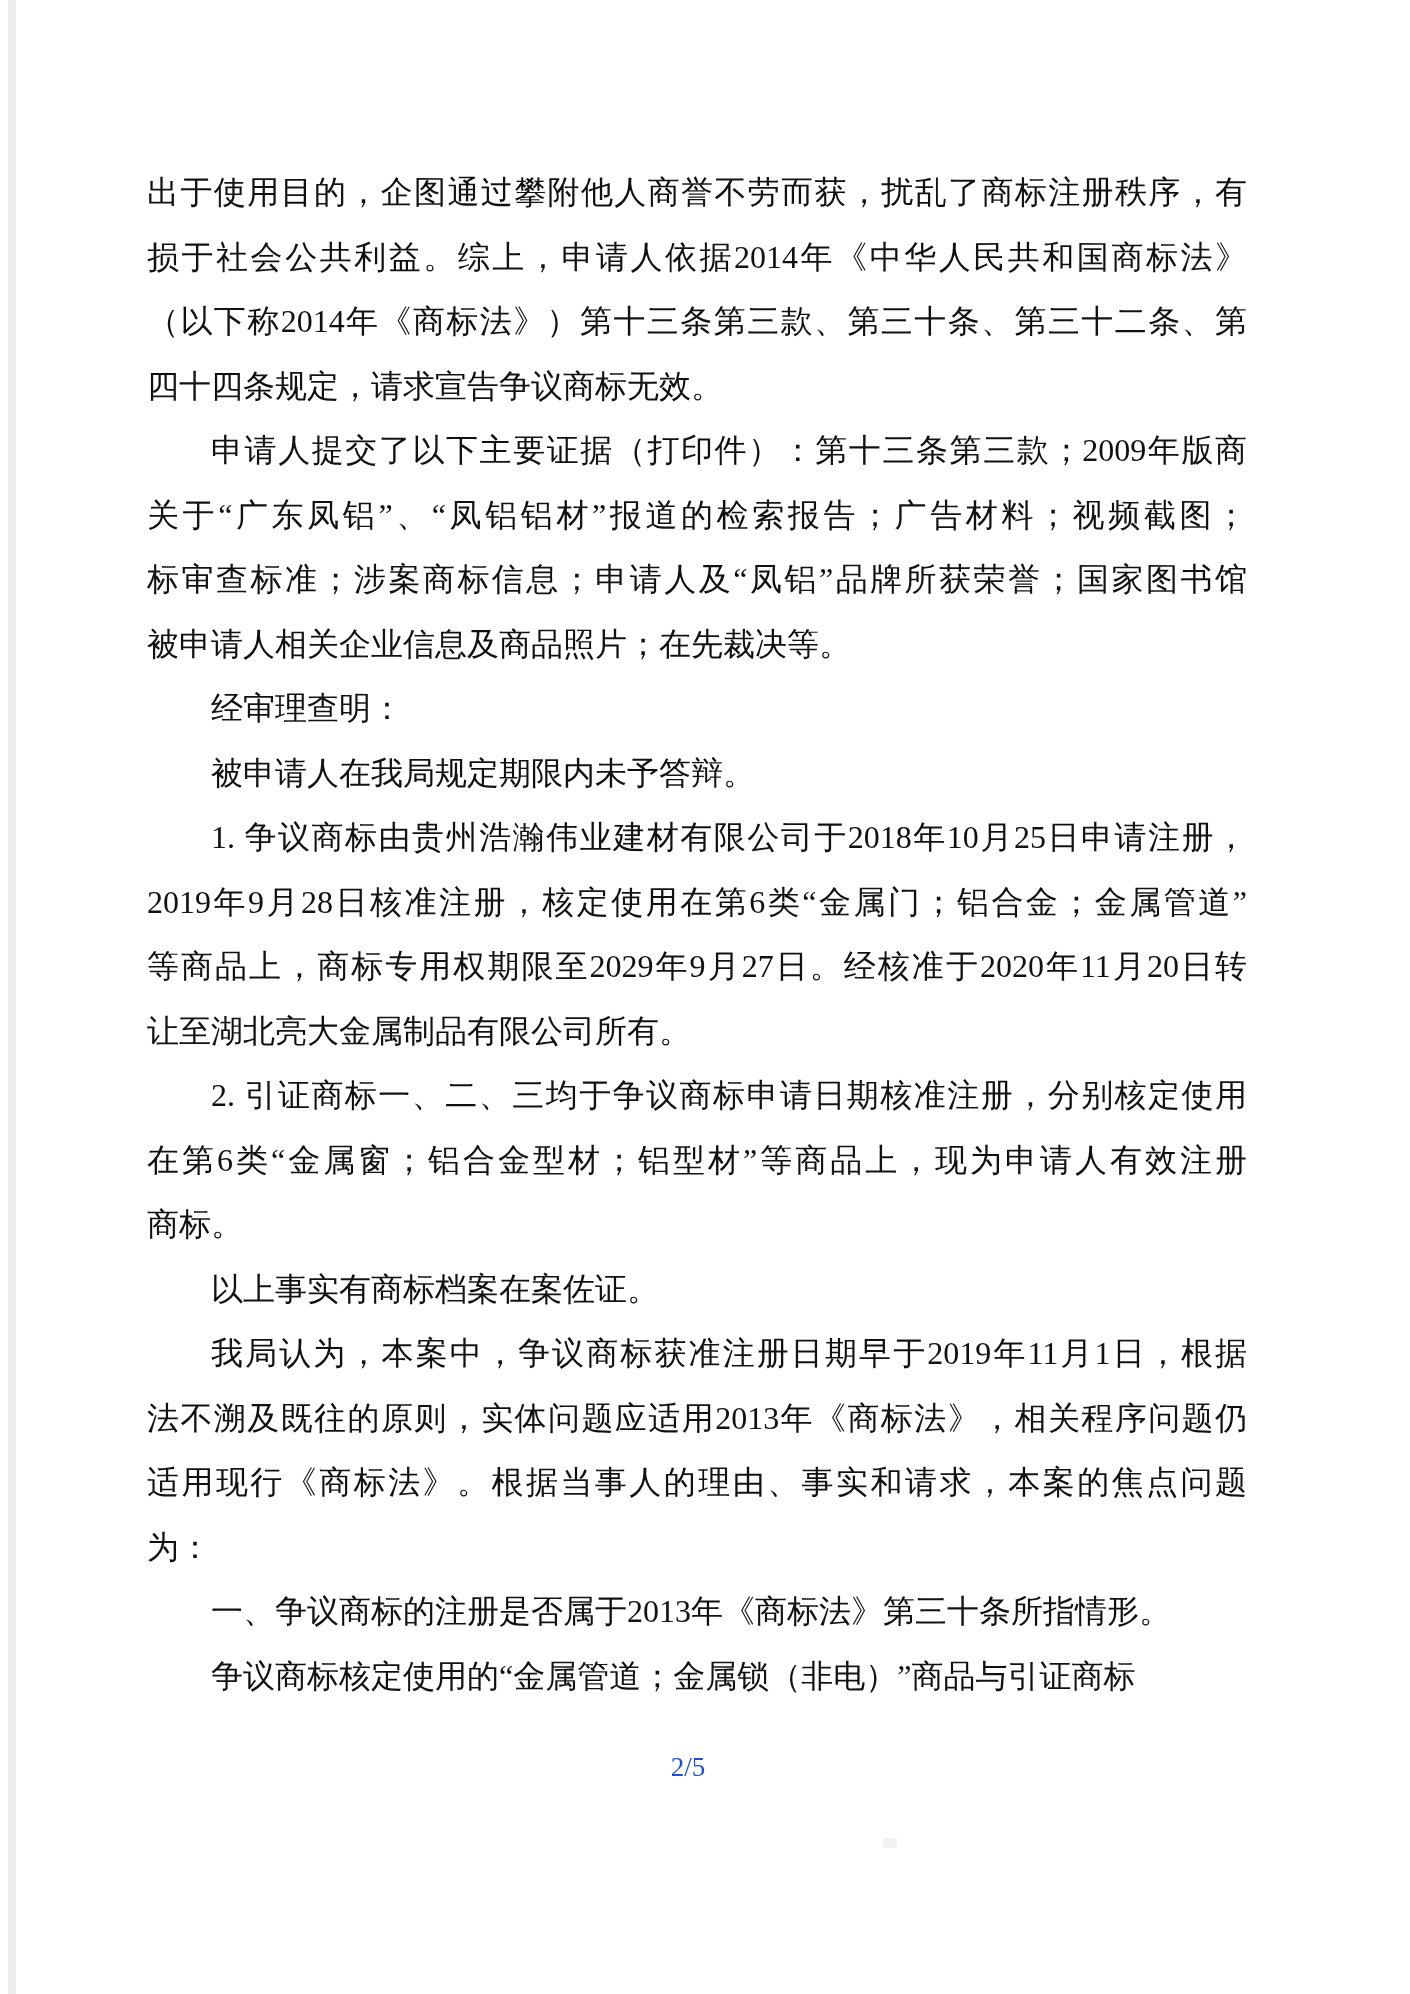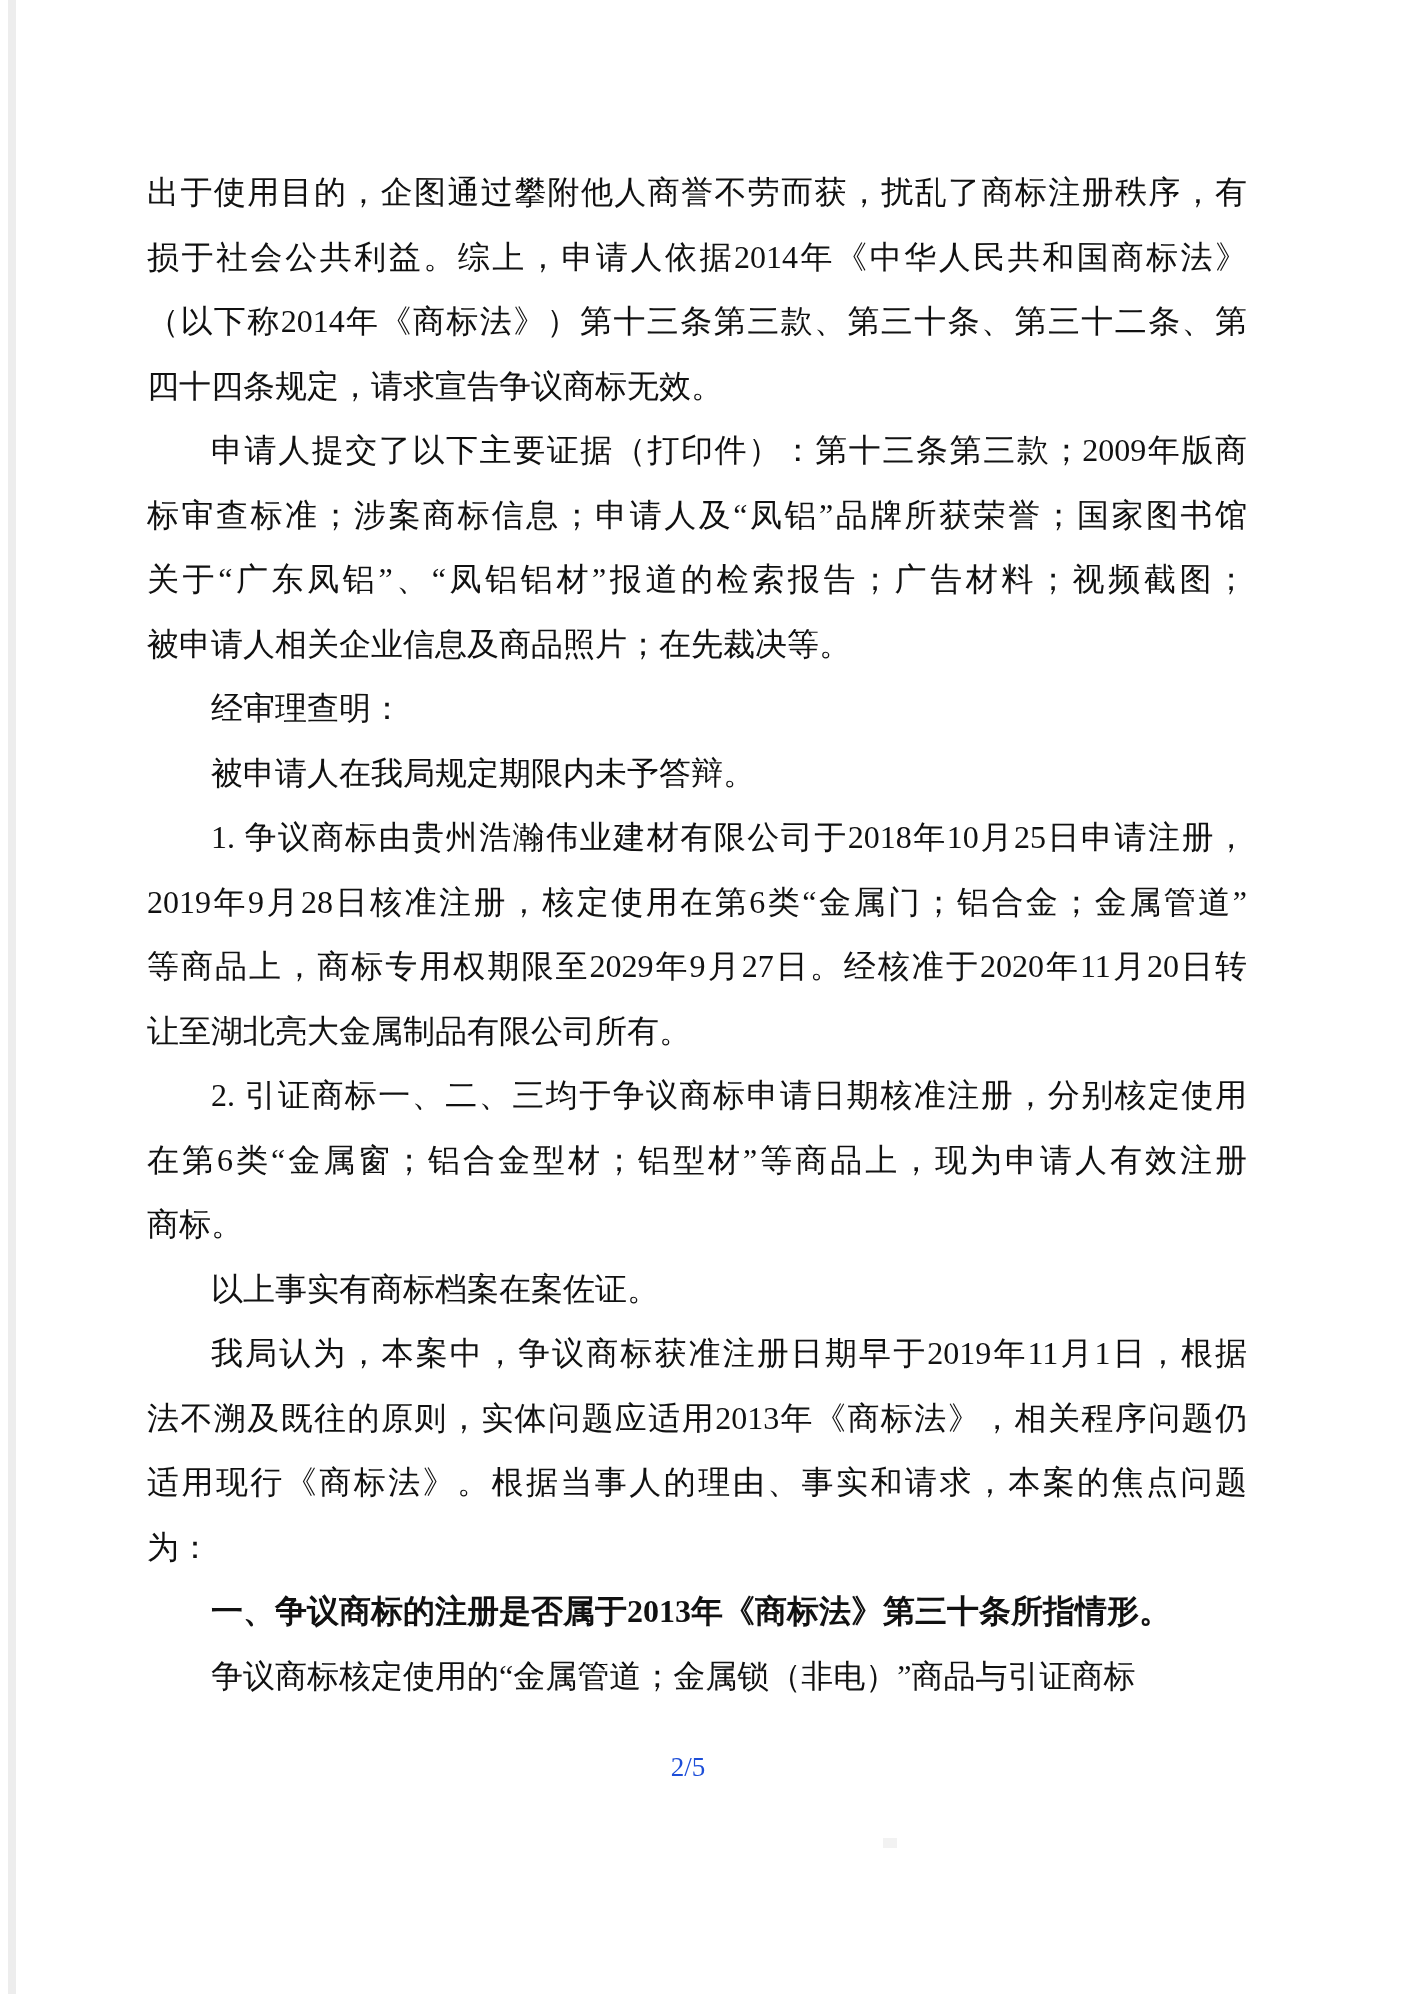--- a/index.html
+++ b/index.html
@@ -49,21 +49,21 @@
   }
   .ln.justify {
     text-align: justify;
     text-align-last: justify;
     text-justify: inter-character;
   }
   .ln.indent {
     text-indent: 64px;
   }
   .ln.bold {
-    font-weight: bold;
+    font-weight: normal;
   }
   .page-number {
     position: absolute;
     left: 588px;
     top: 1750px;
     width: 200px;
     text-align: center;
     font-size: 27px;
     line-height: 34px;
     color: #1d4ed8;
@@ -75,22 +75,22 @@
 <div class="page">
   <div class="scan-band"></div>
   <div class="scan-smudge"></div>
 
   <div class="text-block">
     <div class="ln justify">出于使用目的，企图通过攀附他人商誉不劳而获，扰乱了商标注册秩序，有</div>
     <div class="ln justify">损于社会公共利益。综上，申请人依据2014年《中华人民共和国商标法》</div>
     <div class="ln justify">（以下称2014年《商标法》）第十三条第三款、第三十条、第三十二条、第</div>
     <div class="ln">四十四条规定，请求宣告争议商标无效。</div>
     <div class="ln indent justify">申请人提交了以下主要证据（打印件）：第十三条第三款；2009年版商</div>
+    <div class="ln justify">关于“广东凤铝”、“凤铝铝材”报道的检索报告；广告材料；视频截图；</div>
     <div class="ln justify">标审查标准；涉案商标信息；申请人及“凤铝”品牌所获荣誉；国家图书馆</div>
-    <div class="ln justify">关于“广东凤铝”、“凤铝铝材”报道的检索报告；广告材料；视频截图；</div>
     <div class="ln">被申请人相关企业信息及商品照片；在先裁决等。</div>
     <div class="ln indent">经审理查明：</div>
     <div class="ln indent">被申请人在我局规定期限内未予答辩。</div>
     <div class="ln indent justify">1. 争议商标由贵州浩瀚伟业建材有限公司于2018年10月25日申请注册，</div>
     <div class="ln justify">2019年9月28日核准注册，核定使用在第6类“金属门；铝合金；金属管道”</div>
     <div class="ln justify">等商品上，商标专用权期限至2029年9月27日。经核准于2020年11月20日转</div>
     <div class="ln">让至湖北亮大金属制品有限公司所有。</div>
     <div class="ln indent justify">2. 引证商标一、二、三均于争议商标申请日期核准注册，分别核定使用</div>
     <div class="ln justify">在第6类“金属窗；铝合金型材；铝型材”等商品上，现为申请人有效注册</div>
     <div class="ln">商标。</div>

